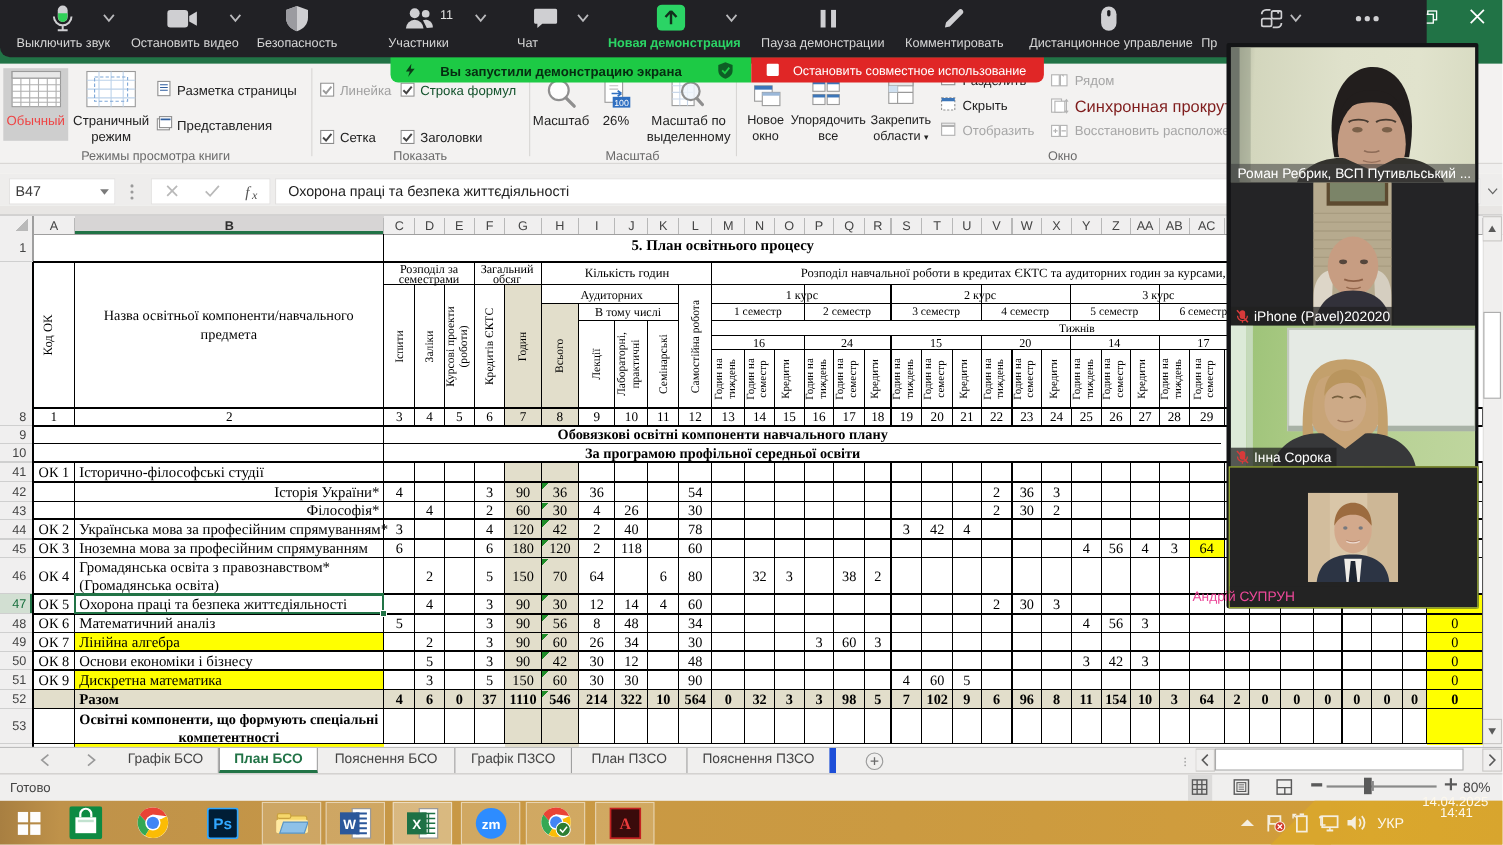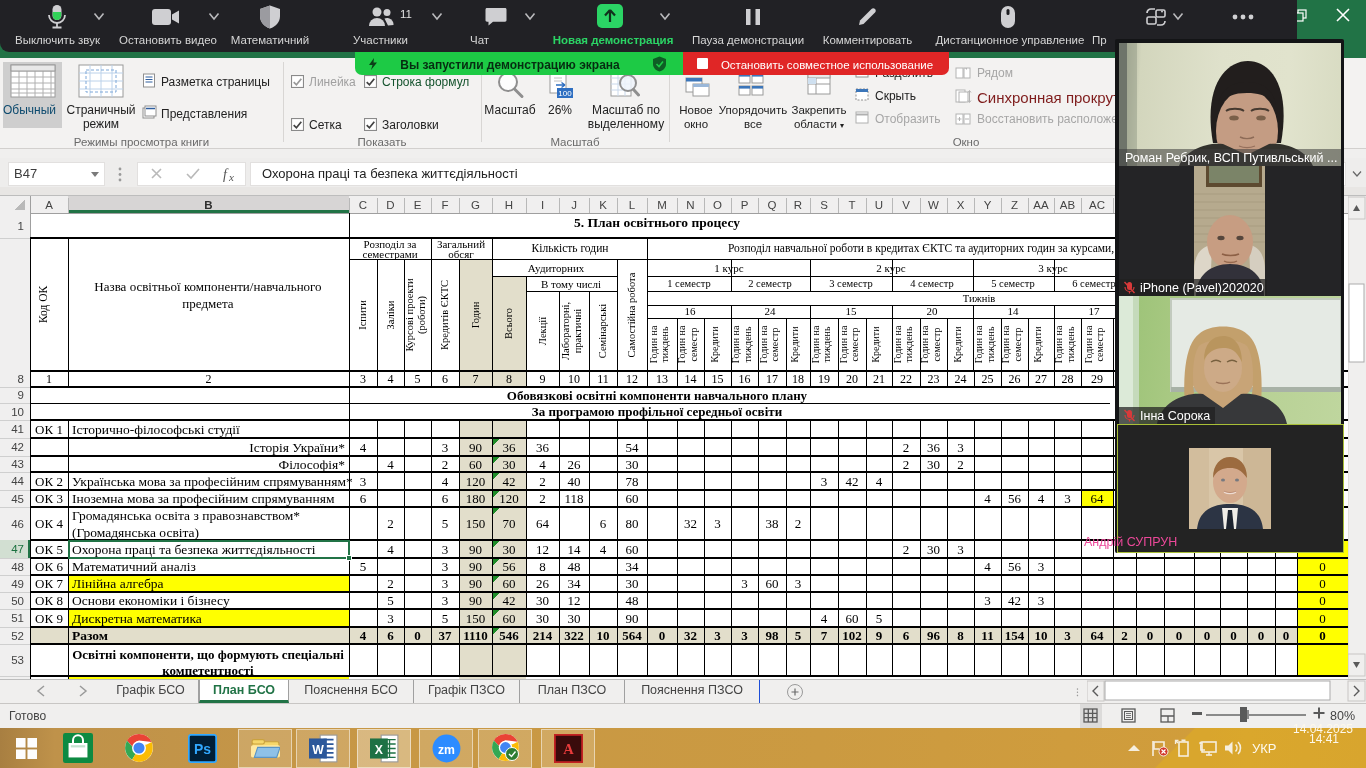--- a/index.html
+++ b/index.html
@@ -19,21 +19,21 @@
     <div class="abs" style="left:0;top:149px;width:1366px;height:9px;background:#f0efee"></div>
     <div class="abs" style="left:3px;top:62px;width:59px;height:66px;background:#cecece"></div>
     <svg class="abs" style="left:10px;top:64px" width="46" height="34" viewBox="0 0 46 34">
 <rect x="1" y="1" width="44" height="32" fill="#fff" stroke="#9a9a9a"></rect>
 <g stroke="#b0b0b0" stroke-width="1">
 <path d="M1 7 H45 M1 13 H45 M1 19 H45 M1 25 H45 M1 29 H45"></path>
 <path d="M9 1 V33 M17 1 V33 M25 1 V33 M33 1 V33 M41 1 V33"></path>
       </g>
 <rect x="1" y="1" width="44" height="6" fill="#e8e8e8" stroke="#9a9a9a"></rect>
 </svg>
-    <div class="abs" style="left:3px;top:103px;width:37px;height:14px;text-align:center;color:#0c4a6e;font-size:12px">Обычный</div>
+    <div class="abs" style="left:3px;top:103px;width:59px;height:14px;text-align:center;color:#ef4444;font-size:12px">Обычный</div>
     <svg class="abs" style="left:78px;top:64px" width="46" height="34" viewBox="0 0 46 34">
 <rect x="1" y="1" width="44" height="32" fill="#fff" stroke="#9a9a9a"></rect>
 <g stroke="#bcd2ea" stroke-width="1">
         <path d="M1 9 H45 M1 17 H45 M1 25 H45 M12 1 V33 M23 1 V33 M34 1 V33"></path>
       </g>
 <rect x="8" y="6" width="30" height="22" fill="none" stroke="#7da7d8" stroke-dasharray="3 2"></rect>
 </svg>
     <div class="abs" style="left:64px;top:103px;width:74px;height:28px;text-align:center;color:#222;font-size:12px;line-height:14px">Страничный<br>режим</div>
     <svg class="abs" style="left:142px;top:73px" width="15" height="15" viewBox="0 0 15 15">
 <rect x="1.5" y="1" width="11" height="13" fill="#fff" stroke="#8f8f8f"></rect>
@@ -742,21 +742,21 @@
     <div class="abs" style="left:0;top:679px;width:1366px;height:24px;background:#f0efee;border-top:1px solid #bdbdbd"></div>
     <svg class="abs" style="left:36px;top:685px" width="70" height="12" viewBox="0 0 70 12">
 <path d="M8 1 L2 6 L8 11" fill="none" stroke="#9a9a9a" stroke-width="1.5"></path>
 <path d="M44 1 L50 6 L44 11" fill="none" stroke="#9a9a9a" stroke-width="1.5"></path>
 </svg>
     <div class="abs" style="left:103px;top:680px;width:96px;height:23px;border-right:1px solid #a0a0a0;box-sizing:border-box;text-align:center;color:#444;font-size:12.5px;line-height:21px">Графік БСО</div>
     <div class="abs" style="left:199px;top:680px;width:90px;height:23px;background:#fff;border-left:1px solid #a0a0a0;border-right:1px solid #a0a0a0;border-bottom:3px solid #217346;box-sizing:border-box;text-align:center;font-weight:bold;color:#217346;font-size:12.5px;line-height:20px">План БСО</div>
     <div class="abs" style="left:289px;top:680px;width:125px;height:23px;border-right:1px solid #a0a0a0;box-sizing:border-box;text-align:center;color:#444;font-size:12.5px;line-height:21px">Пояснення БСО</div>
     <div class="abs" style="left:414px;top:680px;width:106px;height:23px;border-right:1px solid #a0a0a0;box-sizing:border-box;text-align:center;color:#444;font-size:12.5px;line-height:21px">Графік ПЗСО</div>
     <div class="abs" style="left:520px;top:680px;width:105px;height:23px;border-right:1px solid #a0a0a0;box-sizing:border-box;text-align:center;color:#444;font-size:12.5px;line-height:21px">План ПЗСО</div>
-    <div class="abs" style="left:625px;top:680px;width:135px;height:23px;border-right:1px solid #1d4ed8;box-sizing:border-box;text-align:center;color:#444;font-size:12.5px;line-height:21px">Пояснення ПЗСО</div>
+    <div class="abs" style="left:625px;top:680px;width:135px;height:23px;border-right:6px solid #1d4ed8;box-sizing:border-box;text-align:center;color:#444;font-size:12.5px;line-height:21px">Пояснення ПЗСО</div>
     <svg class="abs" style="left:786px;top:683px" width="18" height="18" viewBox="0 0 18 18">
 <circle cx="9" cy="9" r="7.5" fill="none" stroke="#9a9a9a"></circle>
       <path d="M9 5.5 V12.5 M5.5 9 H12.5" stroke="#6a6a6a" stroke-width="1.2"></path>
 </svg>
     <div class="abs" style="left:1076px;top:684px;color:#9a9a9a;font-size:11px">⁝</div>
     <div class="abs" style="left:1087px;top:680px;width:279px;height:22px;background:#f0efee"></div>
     <svg class="abs" style="left:1087px;top:680px" width="279" height="22" viewBox="0 0 279 22">
 <rect x="0" y="1" width="17" height="20" fill="#f0efee" stroke="#c8c6c4"></rect>
 <path d="M11 6 L6 11 L11 16" fill="none" stroke="#5a5a5a" stroke-width="1.4"></path>
 <rect x="18" y="1" width="225" height="19" fill="#ffffff" stroke="#ababab"></rect>
@@ -916,21 +916,21 @@
     <div class="lbl" style="left:10px;top:34px;width:95px;text-align:center">Выключить звук</div>
     <svg class="abs" style="left:152px;top:8px" width="28" height="18" viewBox="0 0 28 18">
 <rect x="0" y="1" width="19" height="16" rx="3" fill="#cfcfd2"></rect>
 <path d="M20 6.5 L27 2.5 V15.5 L20 11.5 Z" fill="#cfcfd2"></path>
 </svg>
     <div class="lbl" style="left:118px;top:34px;width:100px;text-align:center">Остановить видео</div>
     <svg class="abs" style="left:259px;top:5px" width="22" height="24" viewBox="0 0 22 24">
 <path d="M11 0.5 L21 4 V11 C21 17 17 21.5 11 23.5 C5 21.5 1 17 1 11 V4 Z" fill="#cfcfd2"></path>
 <path d="M11 0.5 L11 23.5 C5 21.5 1 17 1 11 V4 Z" fill="#9b9ba0"></path>
 </svg>
-    <div class="lbl" style="left:230px;top:34px;width:80px;text-align:center">Математичний</div>
+    <div class="lbl" style="left:230px;top:34px;width:80px;text-align:center">Безопасность</div>
     <svg class="abs" style="left:368px;top:6px" width="26" height="22" viewBox="0 0 26 22">
 <circle cx="9" cy="6" r="4.5" fill="#cfcfd2"></circle>
 <path d="M1 20 a8 8 0 0 1 16 0 Z" fill="#cfcfd2"></path>
 <circle cx="19" cy="6.5" r="3.5" fill="#cfcfd2"></circle>
 <path d="M16.5 12.5 a6.5 6.5 0 0 1 9 6.5 L 20 19.5" fill="#cfcfd2"></path>
 </svg>
     <div class="lbl" style="left:400px;top:8px;color:#e0e0e0;font-size:11.5px">11</div>
     <div class="lbl" style="left:338px;top:34px;width:85px;text-align:center">Участники</div>
     <svg class="abs" style="left:485px;top:7px" width="22" height="20" viewBox="0 0 22 20">
 <path d="M2 1 H20 C21 1 21.5 1.7 21.5 2.7 V13 C21.5 14 21 14.7 20 14.7 H8 L3.5 18.5 V14.7 H2 C1 14.7 0.5 14 0.5 13 V2.7 C0.5 1.7 1 1 2 1 Z" fill="#cfcfd2"></path>

